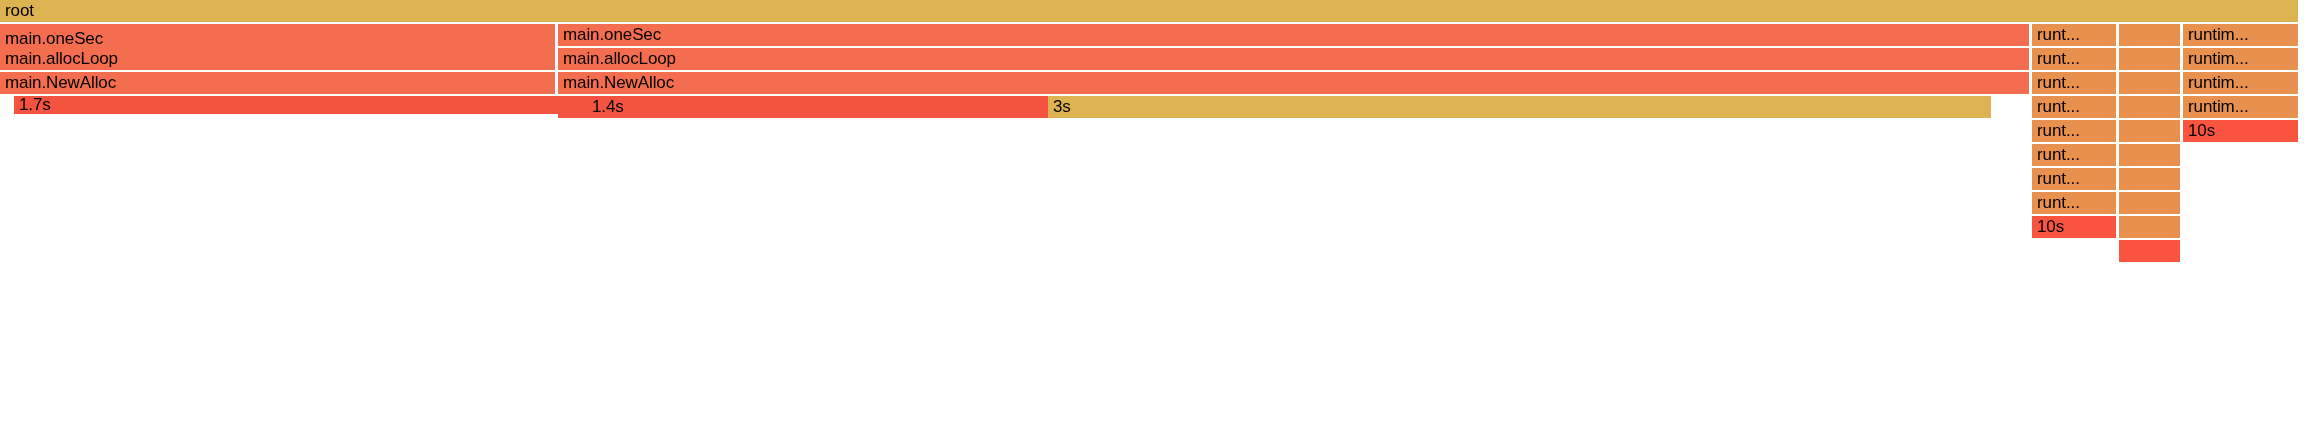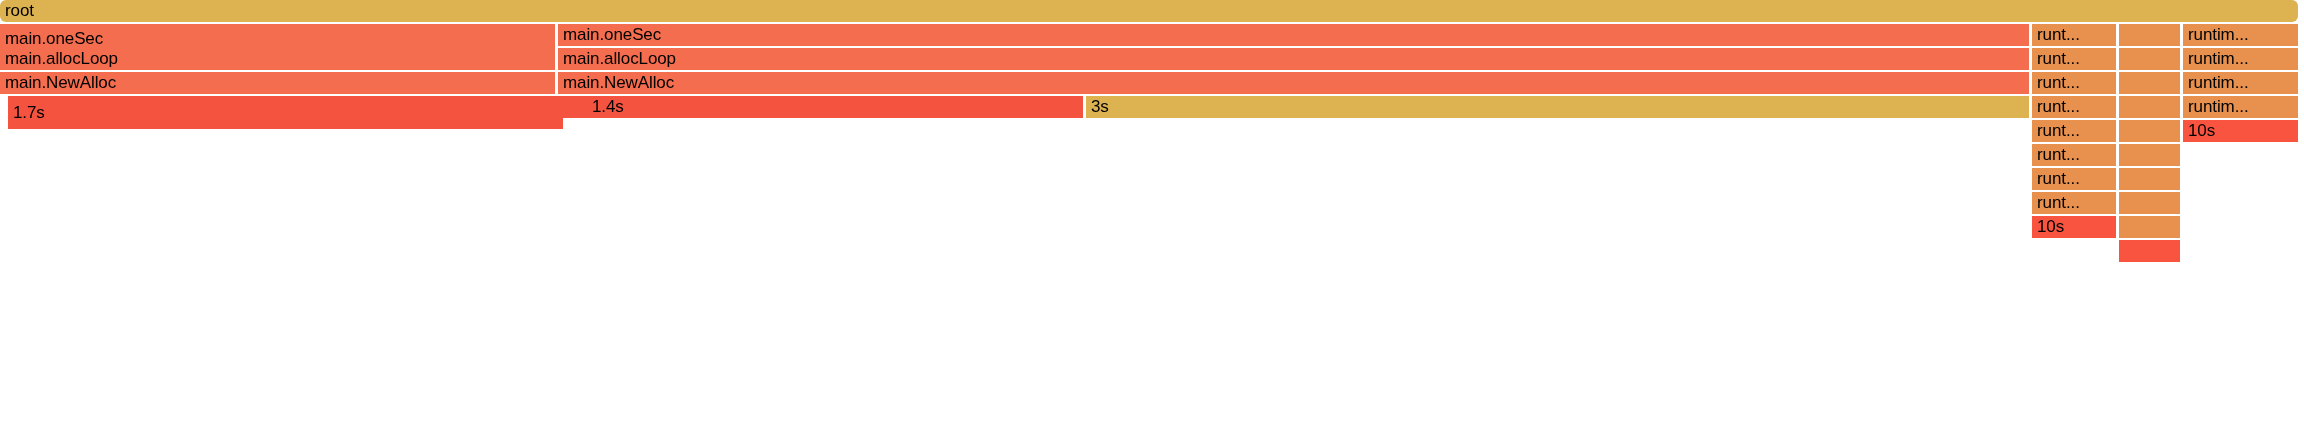--- a/index.html
+++ b/index.html
@@ -42,48 +42,48 @@
     white-space: nowrap;
     text-overflow: clip;
     letter-spacing: -0.1px;
     font-family: "Liberation Sans", sans-serif;
   }
 </style>
 </head>
 <body>
 
 <div id="flamegraph" style="width: 2304px; height: 440px; background: rgb(255, 255, 255);">
-    <div class="frame" style="left: 0px; top: 0px; width: 2298px; height: 22px; background: rgb(221, 179, 82); border-radius: 6px;">
+    <div class="frame" style="left: 0px; top: 0px; width: 2298px; height: 22px; background: rgb(221, 179, 82);">
       <span class="frame-label">root</span>
     </div>
     <div class="frame" style="left: 0px; top: 24px; width: 555px; height: 30px; background: rgb(244, 109, 78);">
       <span class="frame-label">main.oneSec</span>
     </div>
     <div class="frame" style="left: 0px; top: 48px; width: 555px; height: 22px; background: rgb(244, 109, 78);">
       <span class="frame-label">main.allocLoop</span>
     </div>
     <div class="frame" style="left: 0px; top: 72px; width: 555px; height: 22px; background: rgb(244, 109, 78);">
       <span class="frame-label">main.NewAlloc</span>
     </div>
-    <div class="frame" style="left: 8px; top: 96px; width: 555px; height: 33px; background: rgb(244, 84, 63);">
+    <div class="frame" style="left: 14px; top: 96px; width: 555px; height: 18px; background: rgb(244, 84, 63);">
       <span class="frame-label">1.7s</span>
     </div>
     <div class="frame" style="left: 558px; top: 24px; width: 1471px; height: 22px; background: rgb(244, 109, 78);">
       <span class="frame-label">main.oneSec</span>
     </div>
     <div class="frame" style="left: 558px; top: 48px; width: 1471px; height: 22px; background: rgb(244, 109, 78);">
       <span class="frame-label">main.allocLoop</span>
     </div>
     <div class="frame" style="left: 558px; top: 72px; width: 1471px; height: 22px; background: rgb(244, 109, 78);">
       <span class="frame-label">main.NewAlloc</span>
     </div>
     <div class="frame" style="left: 558px; top: 96px; width: 525px; height: 22px; background: rgb(244, 84, 63); padding-left: 29px;">
       <span class="frame-label">1.4s</span>
     </div>
-    <div class="frame" style="left: 1086px; top: 96px; width: 943px; height: 22px; background: rgb(221, 179, 82);">
+    <div class="frame" style="left: 1048px; top: 96px; width: 943px; height: 22px; background: rgb(221, 179, 82);">
       <span class="frame-label">3s</span>
     </div>
     <div class="frame" style="left: 2032px; top: 24px; width: 84px; height: 22px; background: rgb(232, 144, 78);">
       <span class="frame-label">runt...</span>
     </div>
     <div class="frame" style="left: 2032px; top: 48px; width: 84px; height: 22px; background: rgb(232, 144, 78);">
       <span class="frame-label">runt...</span>
     </div>
     <div class="frame" style="left: 2032px; top: 72px; width: 84px; height: 22px; background: rgb(232, 144, 78);">
       <span class="frame-label">runt...</span>

